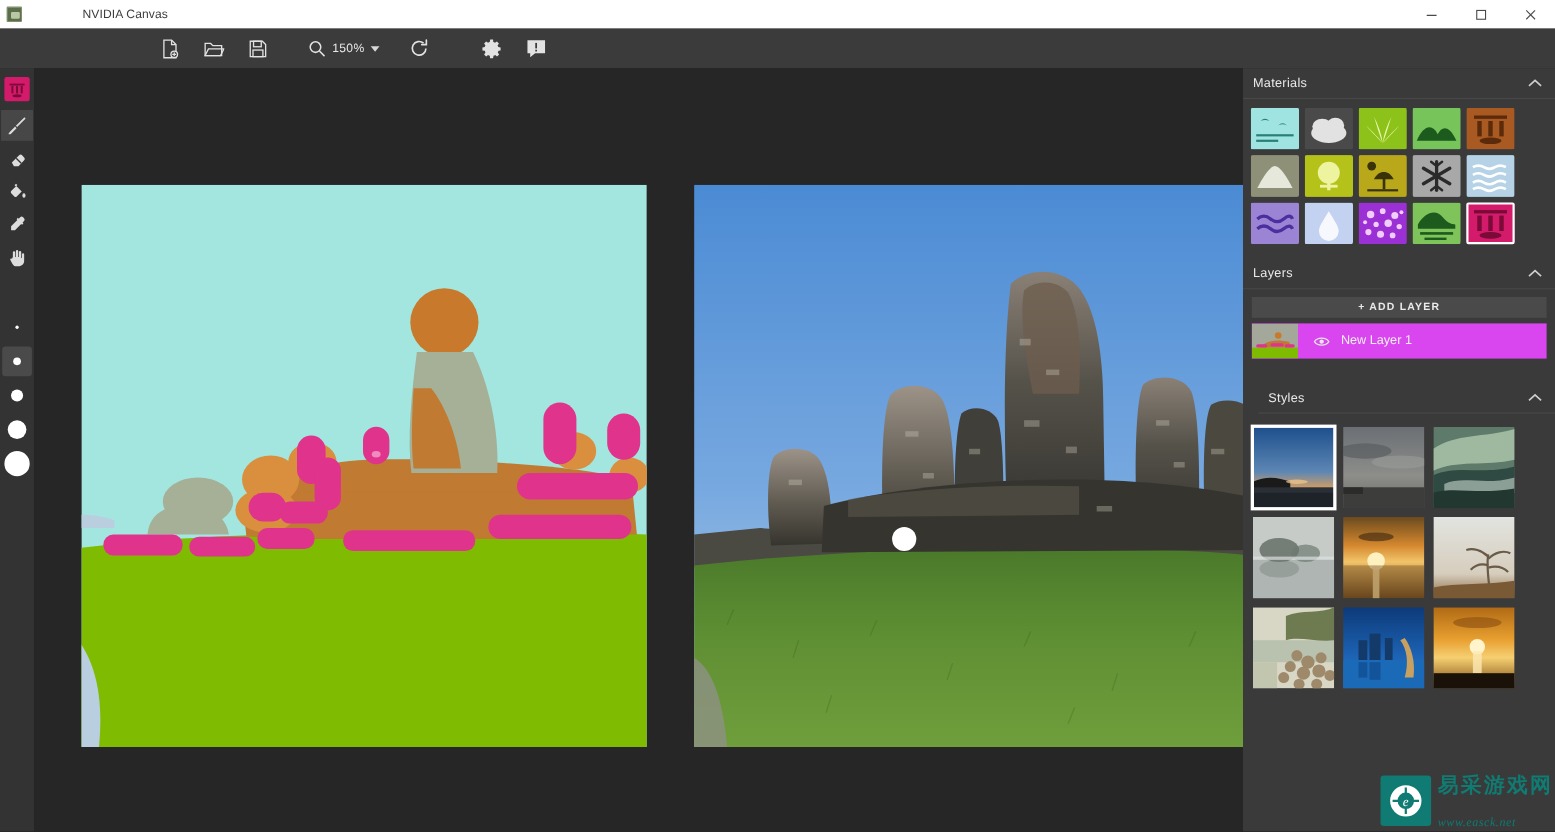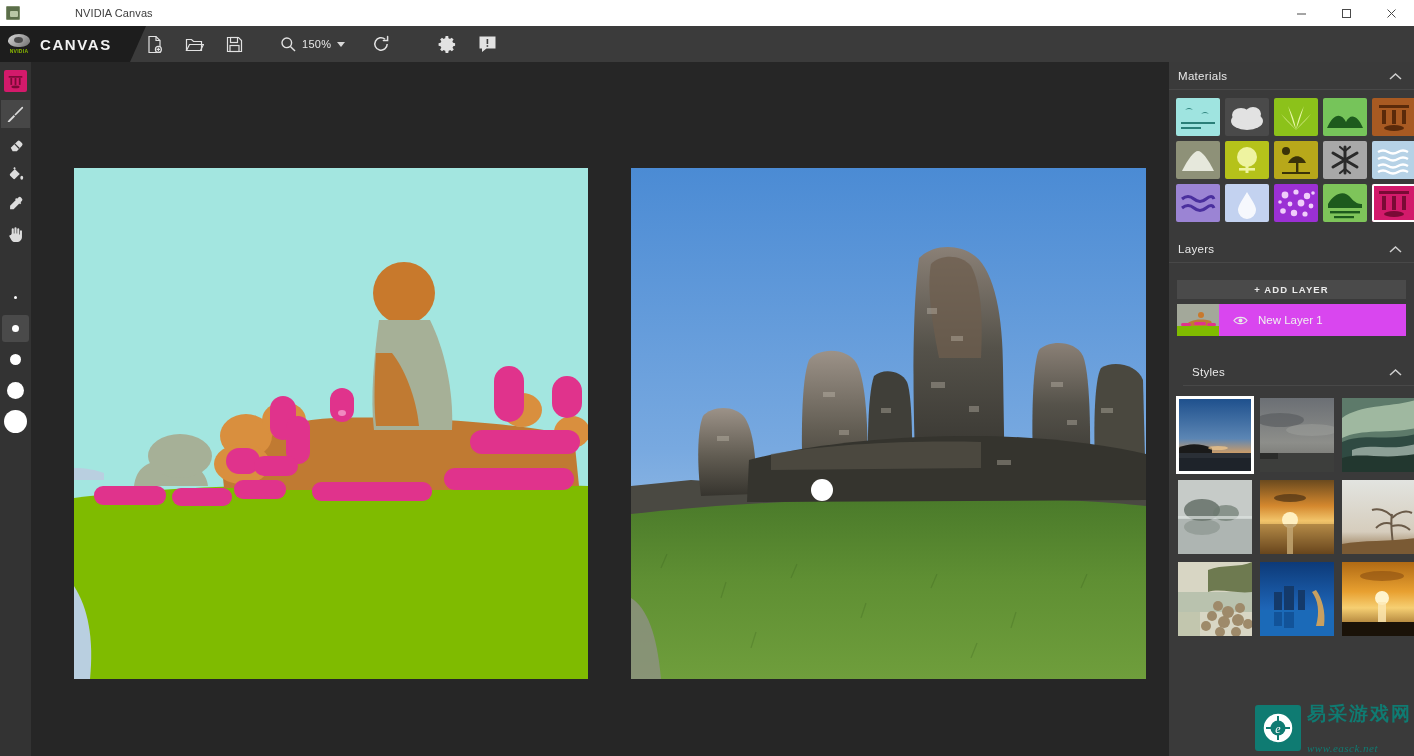--- a/index.html
+++ b/index.html
@@ -115,40 +115,40 @@
   .canvasframe.left  { left: 43px;  width: 514px; height: 511px; }
   .canvasframe.right { left: 600px; width: 515px; height: 511px; }
   .canvasframe > svg { display: block; width: 100%; height: 100%; }
   .cursor-dot {
     position: absolute; width: 22px; height: 22px; border-radius: 50%;
     background: #ffffff; left: 180px; top: 311px; pointer-events: none;
   }
 
   
   .rightpanel {
-    position: absolute; right: 0; top: 62px; width: 245px; height: 694px;
+    position: absolute; right: 0; top: 62px; width: 284px; height: 694px;
     background: #3a3a3a;
   }
   .sect-head {
     height: 28px; display: flex; align-items: center; padding: 0 12px 0 9px;
     border-bottom: 1px solid #484848;
   }
   .sect-title { font-size: 11.5px; color: #e9e9e9; letter-spacing: .3px; }
   .chev { margin-left: auto; color: #cfcfcf; }
   .matgrid {
     display: grid; grid-template-columns: repeat(5, 44px); gap: 5px;
     padding: 8px 0 9px 7px;
   }
   .matcell {
     width: 44px; height: 38px; border-radius: 2px; overflow: hidden; position: relative;
   }
   .matcell.sel { outline: 2px solid #ffffff; outline-offset: -2px; }
   .matcell svg { display: block; width: 100%; height: 100%; }
   .addlayer {
-    margin: 17px 8px 5px 8px; height: 19px;
+    margin: 7px 8px 5px 8px; height: 19px;
     background: #4a4a4a; color: #eaeaea; font-size: 9.5px; letter-spacing: 1.1px;
     display: flex; align-items: center; justify-content: center; font-weight: 600;
   }
   .layerrow {
     margin: 0 8px; height: 32px; background: #d946ef;
     display: flex; align-items: center;
   }
   .layerthumb { width: 42px; height: 32px; overflow: hidden; flex: none; }
   .layerthumb svg { display:block; width: 100%; height: 100%; }
   .eyeicon { margin: 0 10px 0 14px; color: #e8e8e8; display:flex; }
@@ -196,27 +196,20 @@
       <div class="tb-btn close">
         <svg width="11" height="11" viewBox="0 0 11 11">
             <line x1="1.5" y1="1.5" x2="9.5" y2="9.5" stroke="currentColor" stroke-width="1"></line>
             <line x1="9.5" y1="1.5" x2="1.5" y2="9.5" stroke="currentColor" stroke-width="1"></line>
           </svg>
       </div>
     </div>
   </div>
 
   <div class="toolbar">
-    <div class="brandwrap">
-      <div class="nv-logo">
-        <div class="nv-eye"></div>
-        <div class="nv-word">NVIDIA</div>
-      </div>
-      <div class="brandname">CANVAS</div>
-    </div>
 
     <div class="tool-icons">
       <div class="tbtn">
         <svg width="17" height="19" viewBox="0 0 17 19" fill="none" stroke="currentColor" stroke-width="1.2">
           <path d="M3 1.5h7l4 4v12H3z"></path>
             <path d="M10 1.5v4h4"></path>
           <circle cx="12.4" cy="14.4" r="3" fill="#3b3b3b"></circle>
           <path d="M12.4 12.6v3.6M10.6 14.4h3.6" stroke-width="1.1"></path>
         </svg>
       </div>

